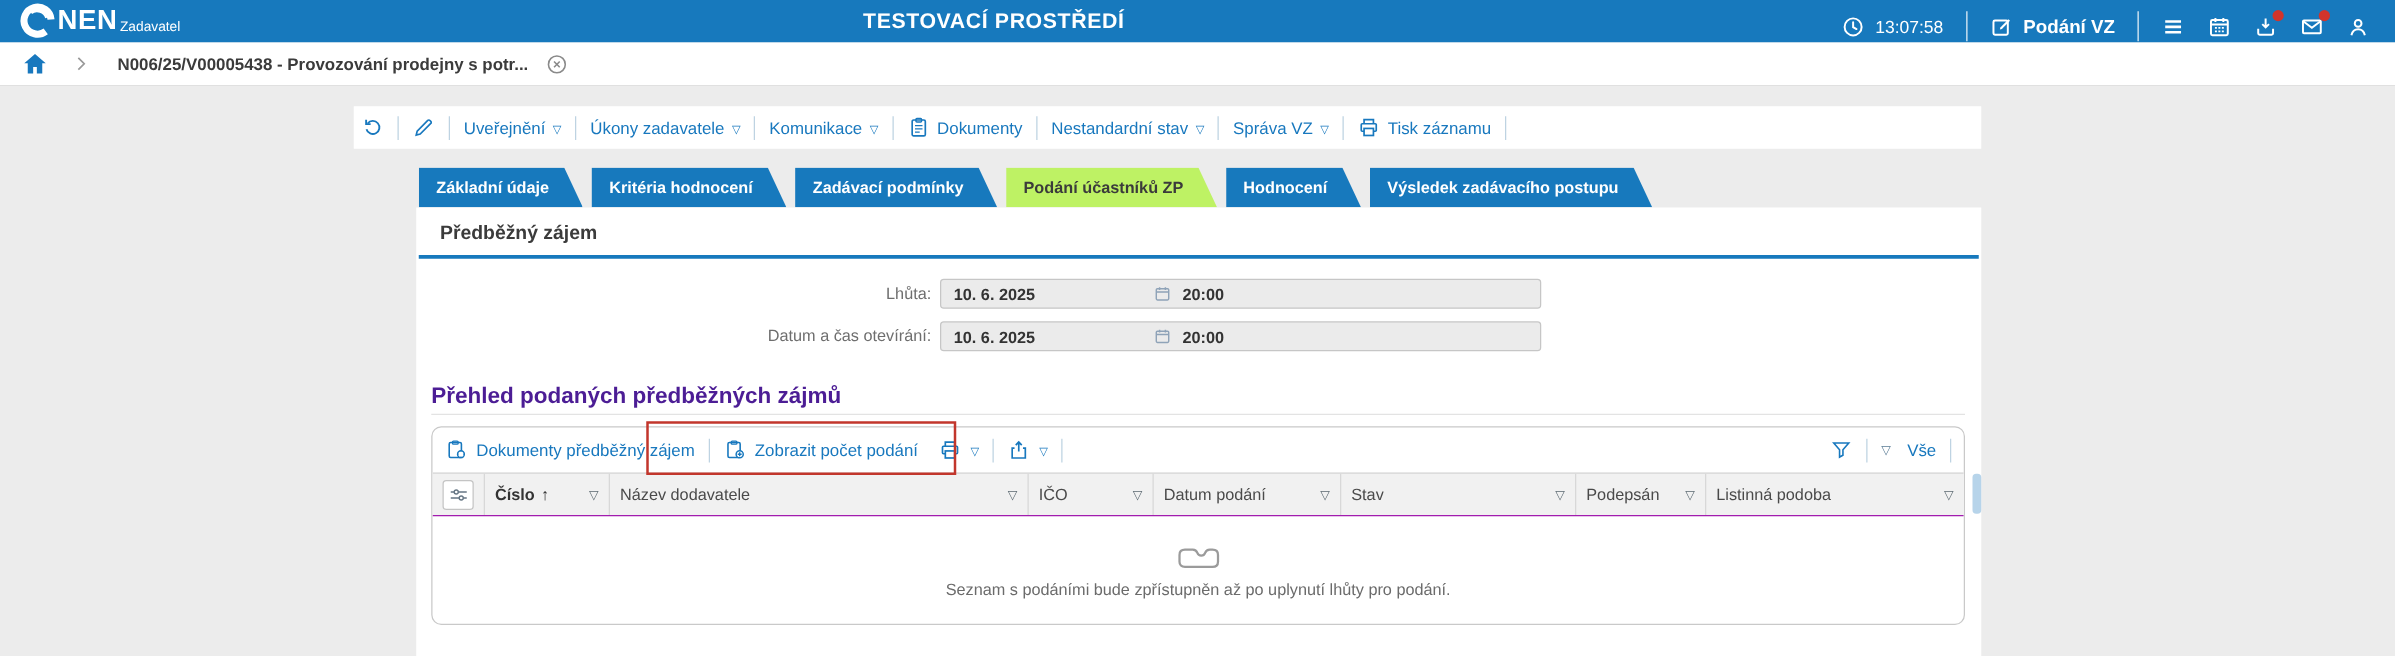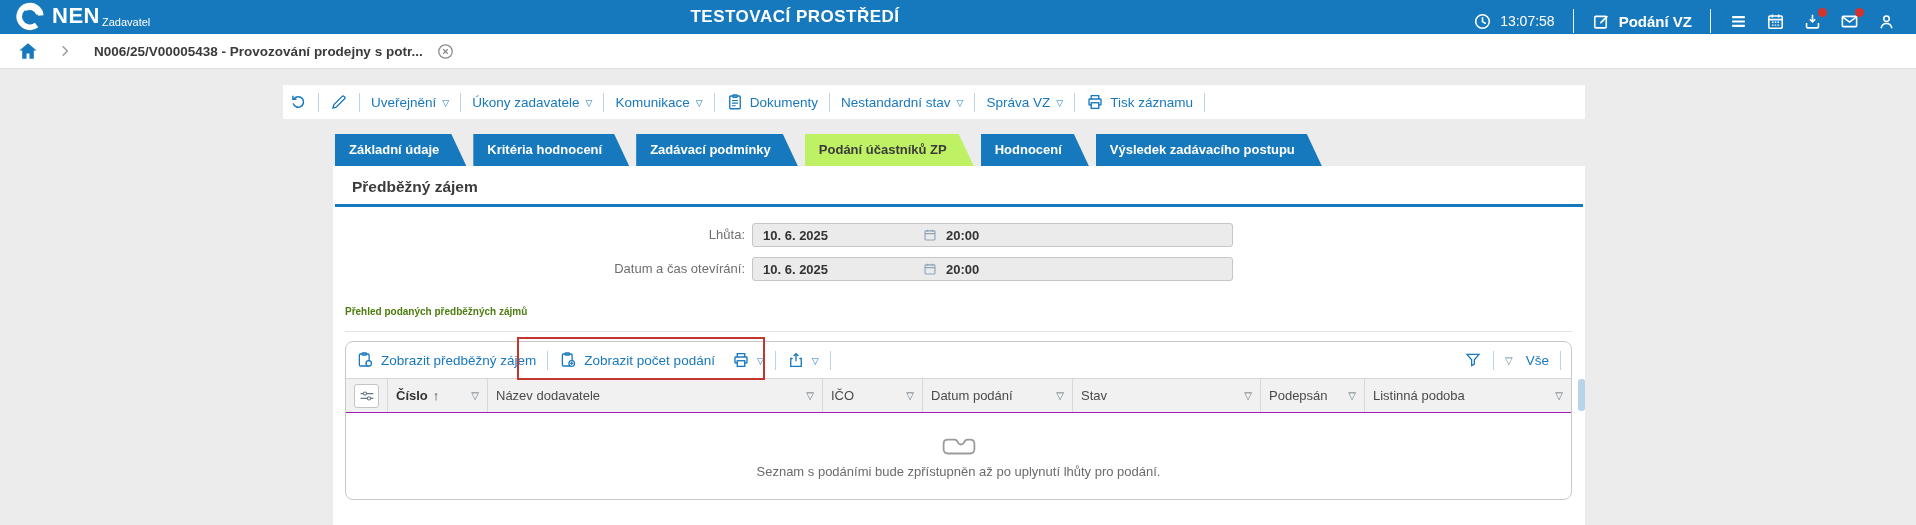--- a/index.html
+++ b/index.html
@@ -2,21 +2,21 @@
 <html><head>
 <meta charset="utf-8">
 <style>
   html,body{margin:0;padding:0;background:#ececec;font-family:"Liberation Sans",sans-serif;}
   .page{position:relative;width:1916px;height:525px;background:#ececec;overflow:hidden;}
 
   
   .topbar{position:absolute;left:0;top:0;width:1916px;height:34px;background:#1779BD;color:#fff;display:flex;align-items:center;}
   .logo-wrap{position:absolute;left:14px;top:1px;display:flex;align-items:flex-start;}
   .logo-svg{width:32px;height:32px;}
-  .logo-nen{font-size:22px;font-weight:bold;letter-spacing:.5px;margin-left:6px;line-height:30px;}
+  .logo-nen{font-size:22px;font-weight:bold;letter-spacing:.5px;line-height:30px;}
   .logo-sub{font-size:11px;margin-left:2px;margin-top:15px;}
   .env-title{position:absolute;left:660px;top:0;width:270px;height:34px;line-height:34px;text-align:center;font-size:17px;font-weight:bold;letter-spacing:.5px;}
   .tb-right{position:absolute;right:0;top:0;height:42px;display:flex;align-items:center;gap:18px;padding-right:20px;}
   .tb-group{display:flex;align-items:center;gap:8px;}
   .tb-time{font-size:14px;}
   .tb-create{font-size:15px;font-weight:bold;}
   .tsep{width:1px;height:24px;background:rgba(255,255,255,.9);}
   .ticon{width:19px;height:19px;display:block;}
   .badge-wrap{position:relative;display:flex;}
   .badge{position:absolute;top:-4px;right:-5px;width:9px;height:9px;border-radius:50%;background:#D2342B;}
@@ -44,21 +44,21 @@
   .card{position:absolute;left:333px;top:166px;width:1252px;height:359px;background:#fff;}
   .sec-title{position:absolute;left:12px;top:12px;font-size:15.5px;font-weight:bold;color:#3b3b3b;margin-left:7px;}
   .sec-rule{position:absolute;left:2px;top:38px;width:1248px;height:3px;background:#1779BD;}
 
   .frm-label{position:absolute;width:232px;text-align:right;font-size:13px;color:#6e6e6e;line-height:24px;left:180px;}
   .frm-box{position:absolute;left:419px;width:481px;height:24px;background:#ebebeb;border:1px solid #c6c6c6;border-radius:3px;box-sizing:border-box;display:flex;align-items:center;padding:0 10px;font-size:13px;color:#333;}
   .frm-date{font-weight:bold;width:160px;}
   .cal-mini{width:14px;height:14px;color:#8fa3b8;margin-right:9px;flex:none;}
   .frm-time{font-weight:bold;}
 
-  .grid-title{position:absolute;left:12px;top:140px;font-size:10px;font-weight:bold;color:#4d7c0f;}
+  .grid-title{position:absolute;left:12px;top:140px;font-size:18px;font-weight:bold;color:#4c1d95;}
   .grid-title-rule{position:absolute;left:12px;top:165px;width:1227px;height:1px;background:#e3e3e3;}
 
   .gridbox{position:absolute;left:12px;top:175px;width:1227px;height:159px;border:1px solid #c9c9c9;border-radius:8px;box-sizing:border-box;background:#fff;overflow:hidden;}
   .gtoolbar{height:36px;display:flex;align-items:center;padding:0 10px;box-sizing:border-box;color:#1878BE;font-size:13.5px;gap:11px;}
   .gbtn{display:flex;align-items:center;gap:7px;cursor:pointer;white-space:nowrap;}
   .gspacer{flex:1;}
   .gdd{font-size:9px;position:relative;top:1px;}
   .vse-dd{font-size:10px;color:#5c7d96;margin-right:6px;}
 
   .thead{height:35px;background:#f1f1f1;border-top:1px solid #d5d5d5;border-bottom:1px solid #a21caf;display:flex;box-sizing:border-box;font-size:13px;color:#4a4a4a;}
@@ -253,21 +253,21 @@
 
     <div class="gridbox">
       <div class="gtoolbar">
         <div class="gbtn">
           <svg class="sicon" viewBox="0 0 24 24">
             <rect x="4.5" y="4" width="13" height="16" rx="1.5" fill="none" stroke="currentColor" stroke-width="1.7"></rect>
             <rect x="8" y="2.5" width="6" height="3.2" rx="1" fill="none" stroke="currentColor" stroke-width="1.5"></rect>
             <circle cx="17" cy="16.5" r="3.6" fill="#fff" stroke="currentColor" stroke-width="1.6"></circle>
             <path d="M17 12.3v1.4M17 19.3v1.4M12.8 16.5h1.4M19.8 16.5h1.4" stroke="currentColor" stroke-width="1.4"></path>
           </svg>
-          <span>Zobrazit předběžný zájem</span>
+          <span>Dokumenty předběžný zájem</span>
         </div>
         <i class="vsep"></i>
         <div class="gbtn">
           <svg class="sicon" viewBox="0 0 24 24">
             <rect x="4.5" y="4" width="13" height="16" rx="1.5" fill="none" stroke="currentColor" stroke-width="1.7"></rect>
             <rect x="8" y="2.5" width="6" height="3.2" rx="1" fill="none" stroke="currentColor" stroke-width="1.5"></rect>
             <circle cx="17" cy="16.5" r="3.8" fill="#fff" stroke="currentColor" stroke-width="1.6"></circle>
             <path d="M17 14.4v4.2M14.9 16.5h4.2" stroke="currentColor" stroke-width="1.5"></path>
           </svg>
           <span>Zobrazit počet podání</span>

